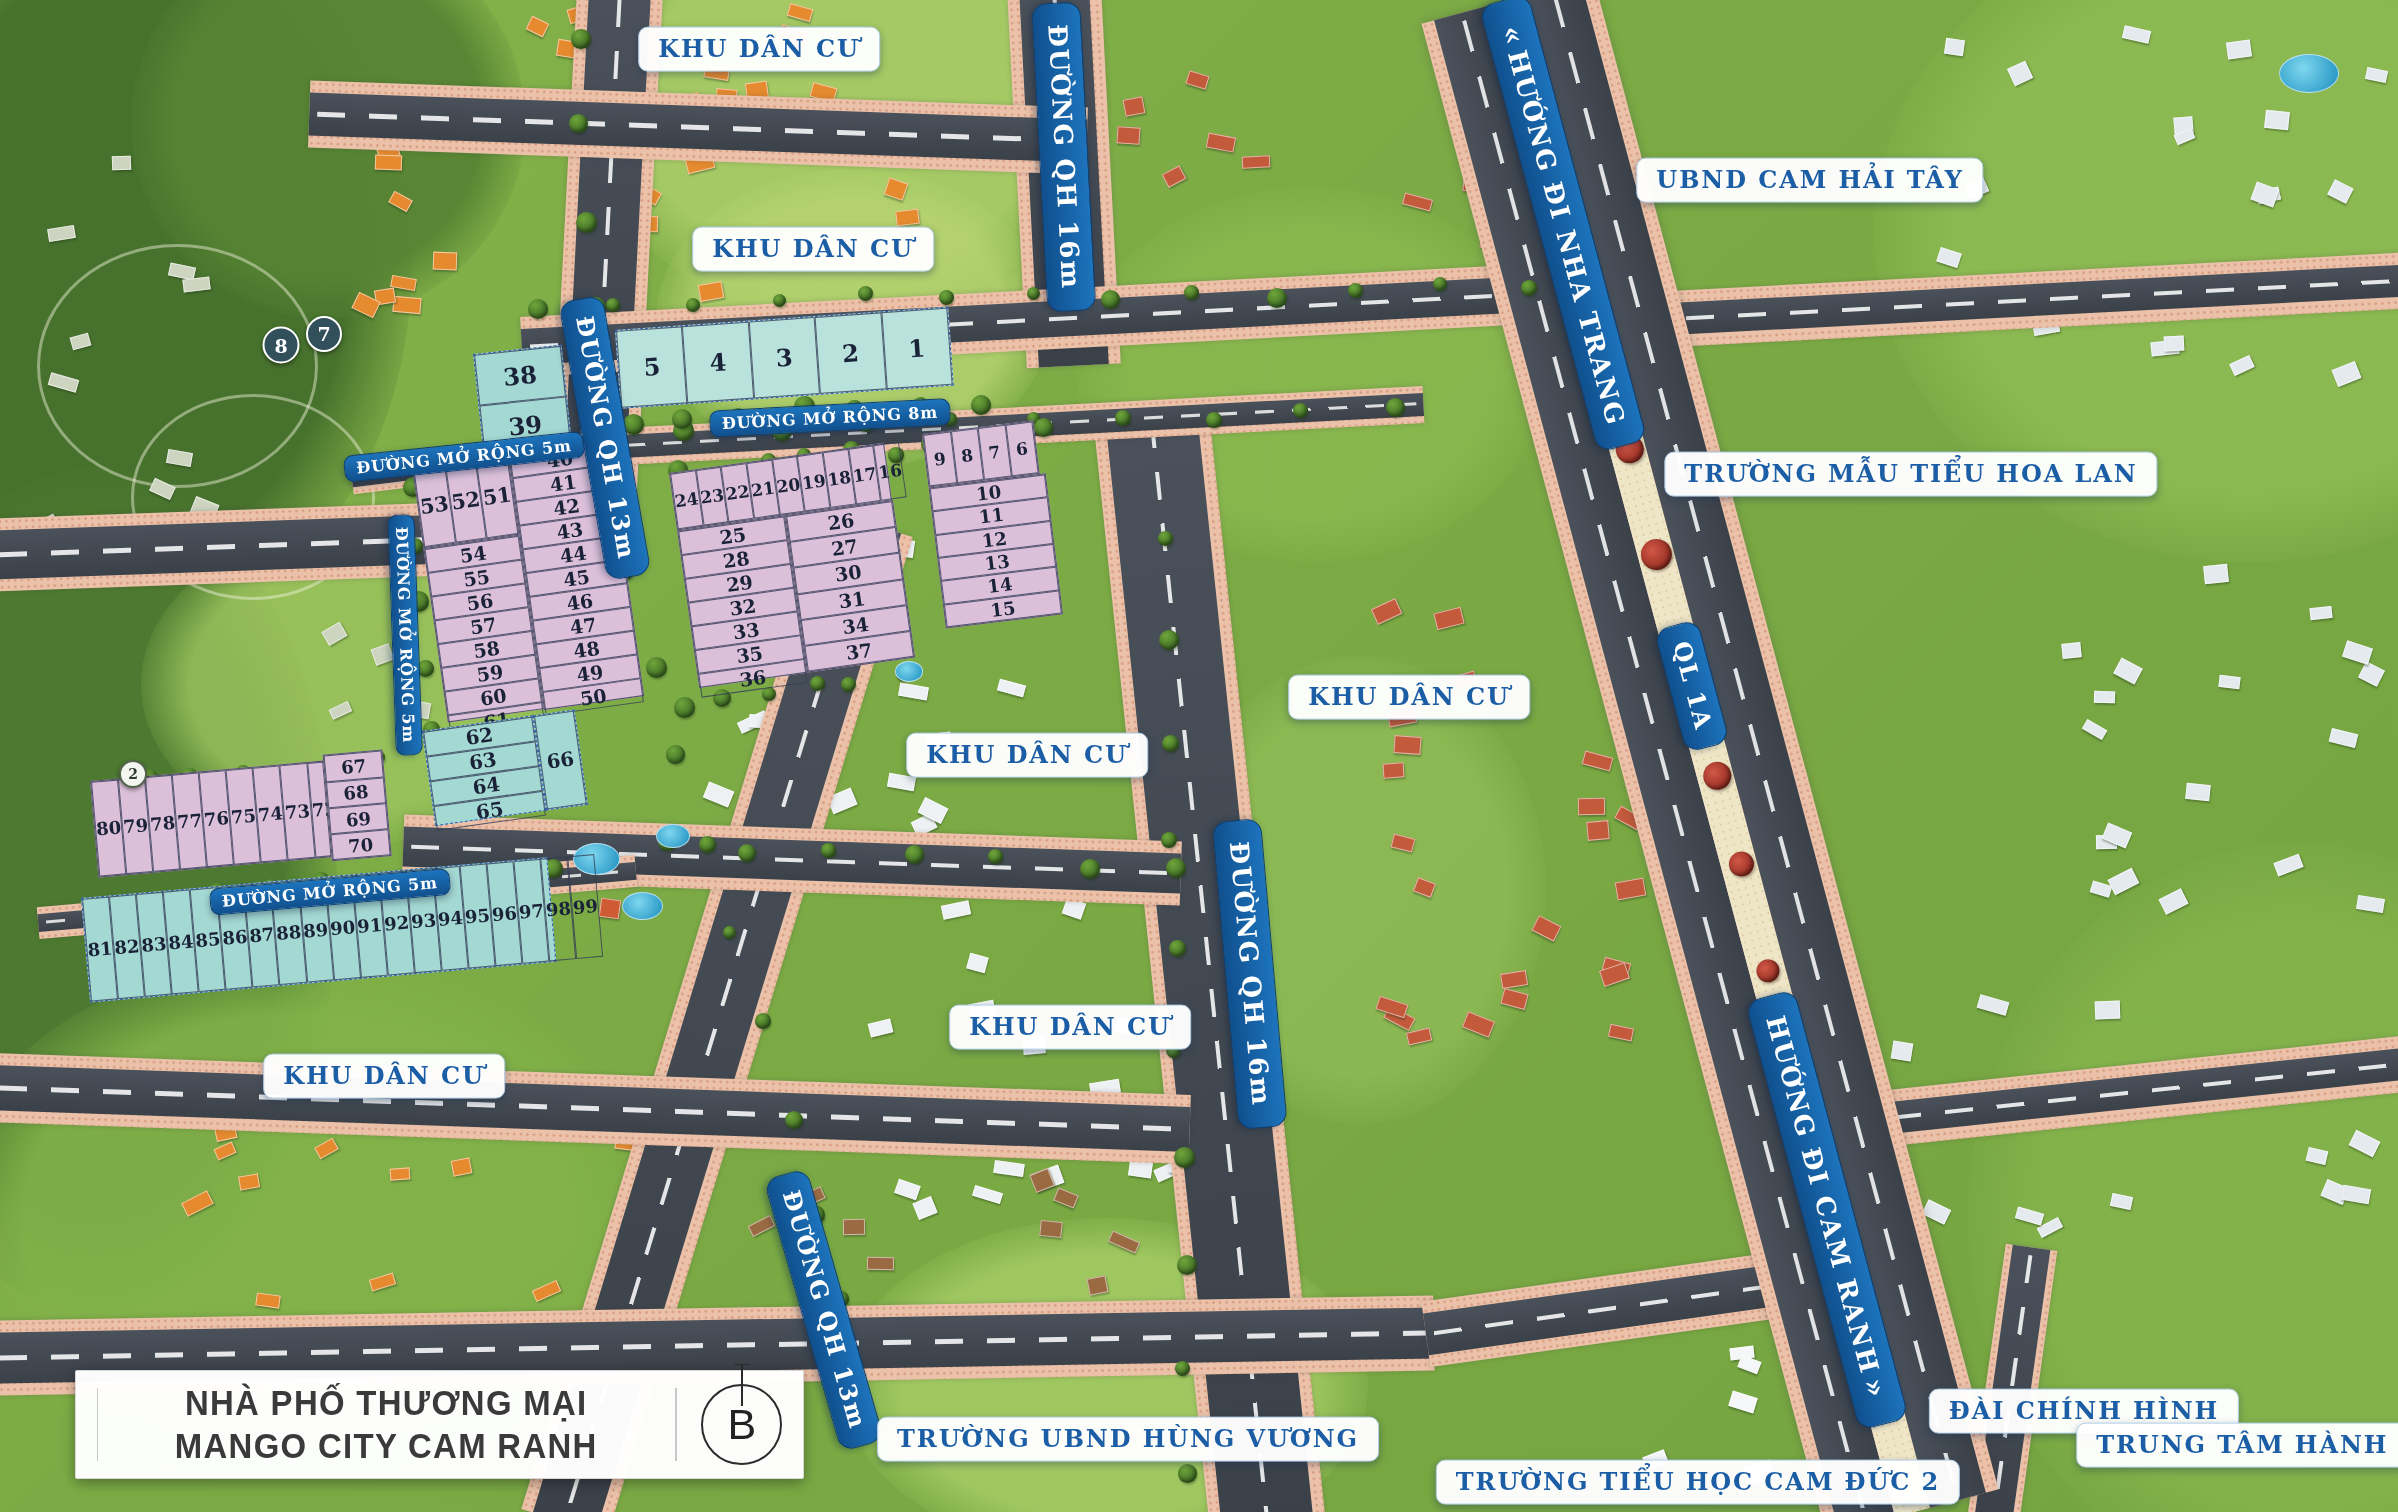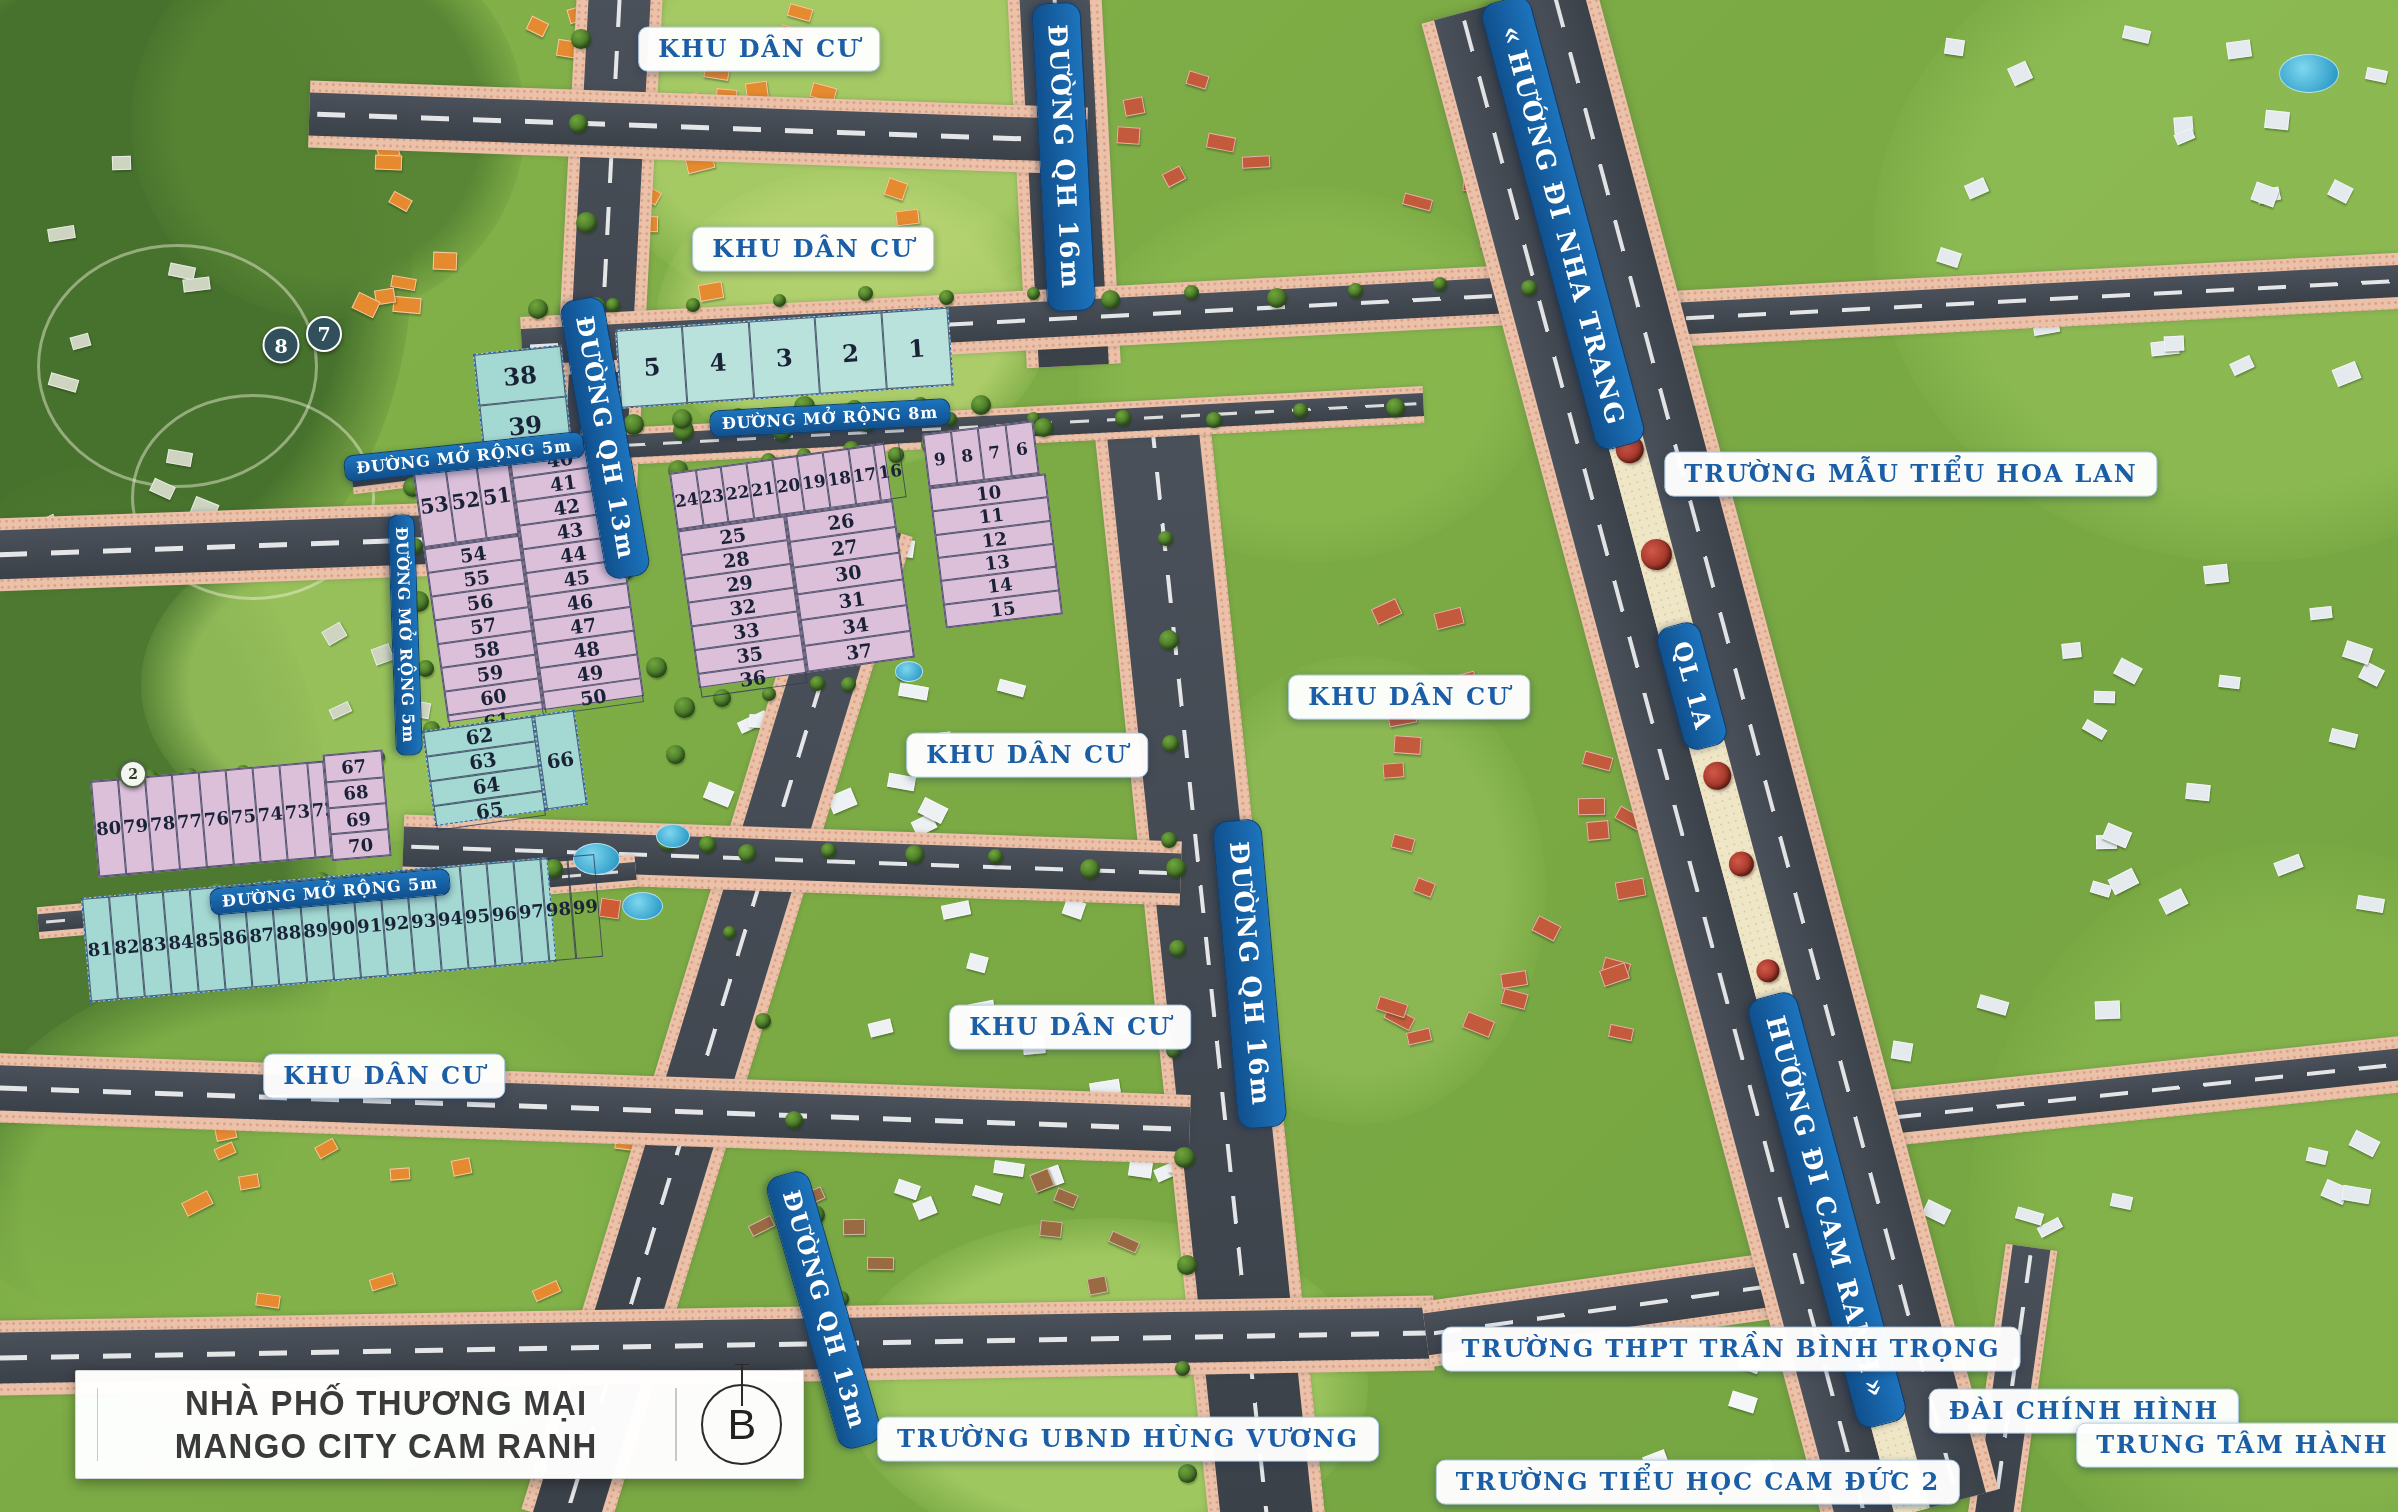--- a/index.html
+++ b/index.html
@@ -677,22 +677,22 @@
       <div class="rlabel md" style="left: 824px; top: 1310px; transform: translate(-50%, -50%) rotate(74deg);"><span>ĐƯỜNG QH 13m</span></div>
       <div class="rlabel md" style="left: 1692px; top: 686px; transform: translate(-50%, -50%) rotate(75deg);"><span>QL 1A</span></div>
       <div class="rlabel lg" style="left: 1563px; top: 223px; transform: translate(-50%, -50%) rotate(75deg);"><span class="chev">«</span><span>HƯỚNG ĐI NHA TRANG</span></div>
       <div class="rlabel lg" style="left: 1827px; top: 1210px; transform: translate(-50%, -50%) rotate(75deg);"><span>HƯỚNG ĐI CAM RANH</span><span class="chev">»</span></div>
       <div class="wlabel" style="left: 759px; top: 49px;">KHU DÂN CƯ</div>
       <div class="wlabel" style="left: 813px; top: 249px;">KHU DÂN CƯ</div>
       <div class="wlabel" style="left: 1027px; top: 755px;">KHU DÂN CƯ</div>
       <div class="wlabel" style="left: 1409px; top: 697px;">KHU DÂN CƯ</div>
       <div class="wlabel" style="left: 1070px; top: 1027px;">KHU DÂN CƯ</div>
       <div class="wlabel" style="left: 384px; top: 1076px;">KHU DÂN CƯ</div>
+      <div class="wlabel" style="left: 1810px; top: 180px;">UBND CAM HẢI TÂY</div>
       <div class="wlabel" style="left: 1911px; top: 474px;">TRƯỜNG MẪU TIỂU HOA LAN</div>
-      <div class="wlabel" style="left: 1731px; top: 1349px;">TRƯỜNG THPT TRẦN BÌNH TRỌNG</div>
       <div class="wlabel" style="left: 1128px; top: 1439px;">TRƯỜNG UBND HÙNG VƯƠNG</div>
       <div class="wlabel" style="left: 1698px; top: 1482px;">TRƯỜNG TIỂU HỌC CAM ĐỨC 2</div>
       <div class="wlabel" style="left: 2084px; top: 1411px;">ĐÀI CHÍNH HÌNH</div>
       <div class="wlabel" style="left: 2301px; top: 1445px;">TRUNG TÂM HÀNH CHÍNH</div>
     </div>
 
   <div id="legend">
     <div class="vdiv"></div>
     <div class="ptitle">
       <div>NHÀ PHỐ THƯƠNG MẠI</div>

